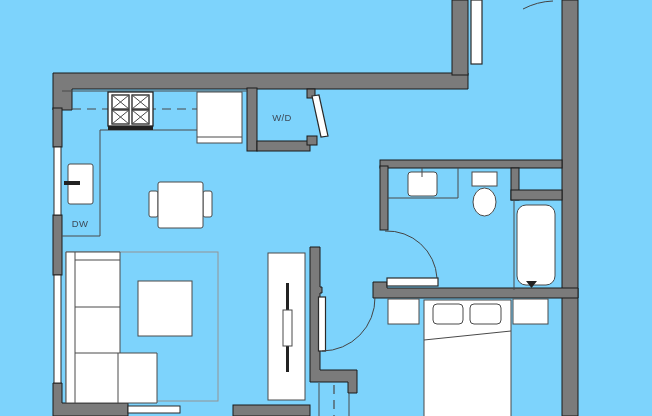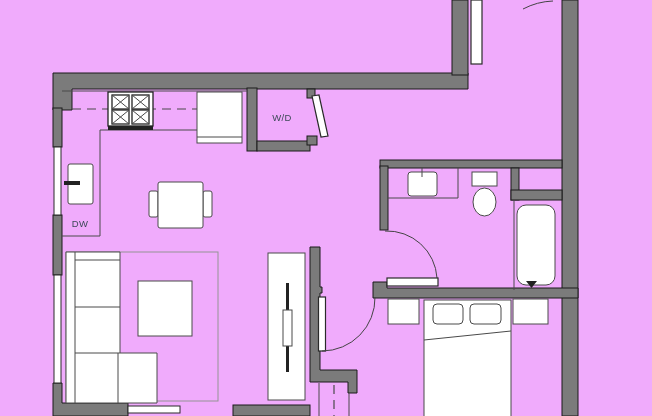--- a/index.html
+++ b/index.html
@@ -1,16 +1,16 @@
 <!DOCTYPE html>
 <html><head>
 <meta charset="utf-8">
 <style>
   html,body{margin:0;padding:0;background:#ffffff;}
-  .stage{position:relative;width:652px;height:416px;background:#f0abfc;overflow:hidden;
+  .stage{position:relative;width:652px;height:416px;background:#7dd3fc;overflow:hidden;
          font-family:"Liberation Sans", sans-serif;}
   svg{display:block;}
   .wall{stroke:#1b1b1b;stroke-width:1;}
   .win{fill:#ffffff;stroke:#2a2a2a;stroke-width:1;}
   .door{fill:#ffffff;stroke:#2a2a2a;stroke-width:1.2;}
   .swing{fill:none;stroke:#444444;stroke-width:1;}
   .shape{fill:#ffffff;stroke:#4a4a4a;stroke-width:1;}
   .shape2{fill:#ffffff;stroke:#222222;stroke-width:1.3;}
   .ln{fill:none;stroke:#4a4a4a;stroke-width:1;}
   .lnD{fill:none;stroke:#4a4a4a;stroke-width:1.2;stroke-dasharray:9 6;}

